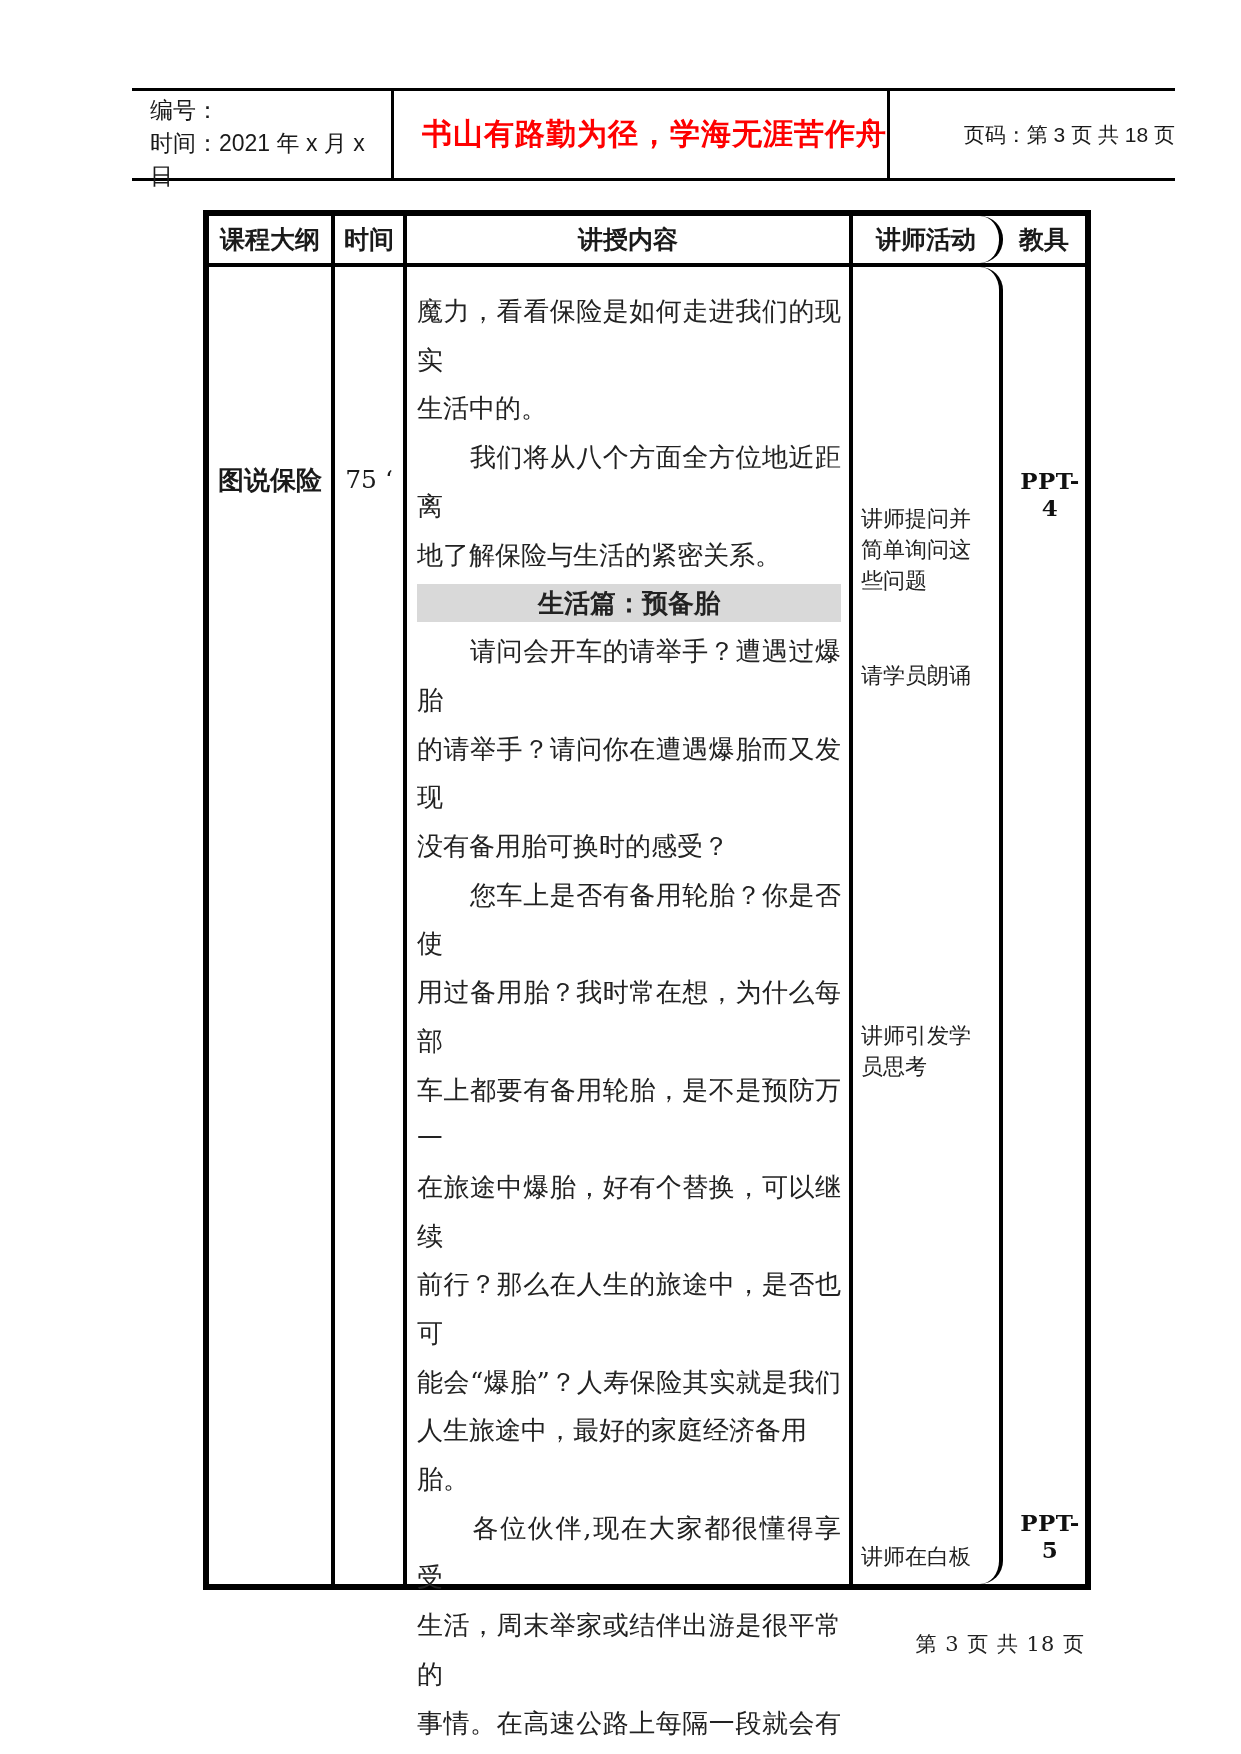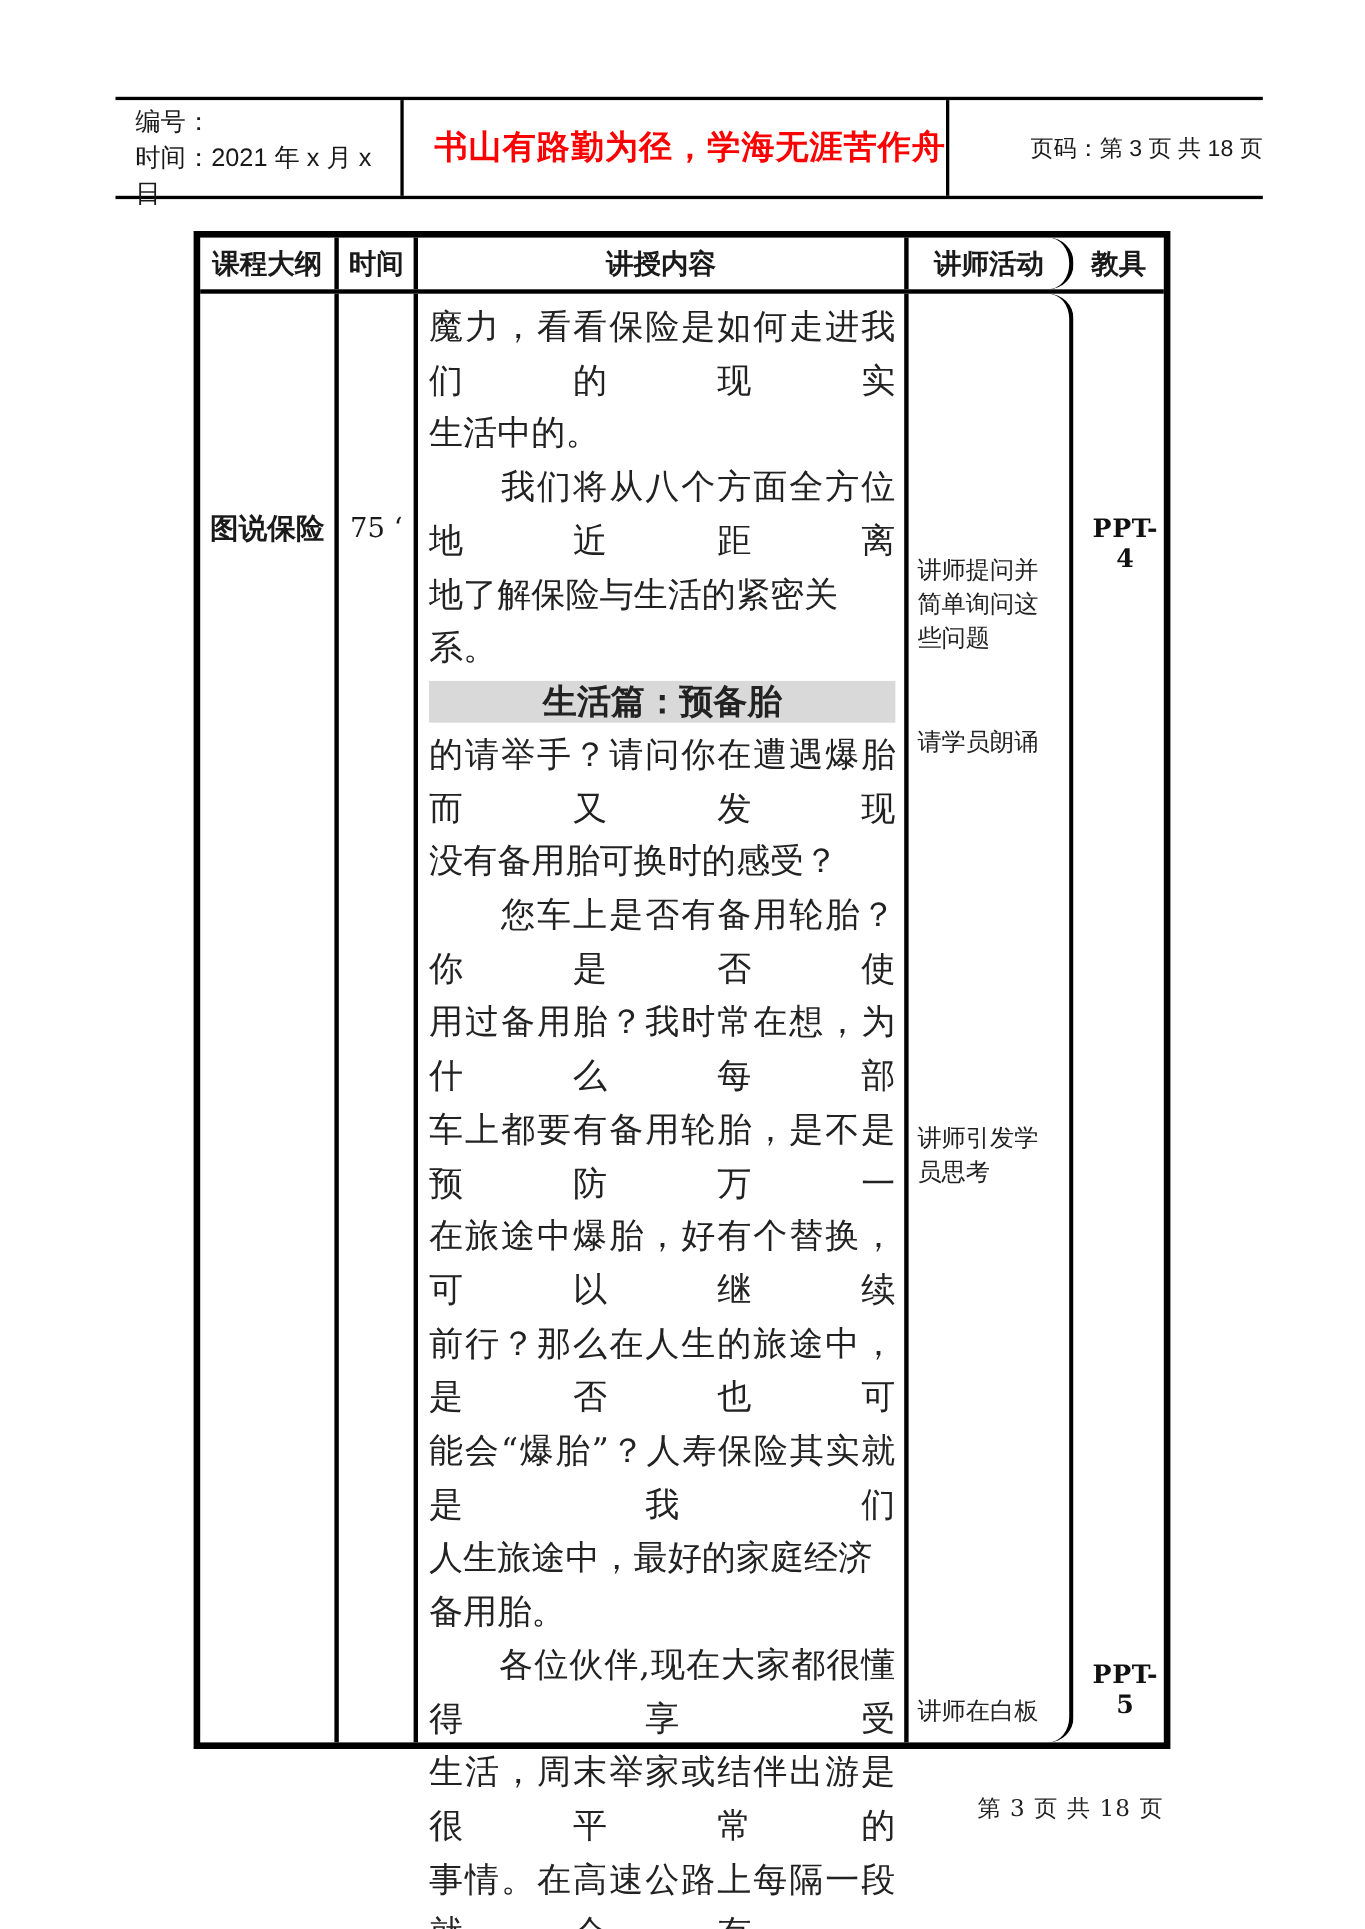--- a/index.html
+++ b/index.html
@@ -1,21 +1,21 @@
 <!DOCTYPE html>
 <html><head>
 <meta charset="utf-8">
 <style>
   html,body{margin:0;padding:0;}
   body{
     width:1241px;height:1754px;background:#ffffff;position:relative;
     font-family:"Liberation Sans", sans-serif;color:#1a1a1a;
     -webkit-font-smoothing:antialiased;
   }
-  .page{position:absolute;inset:0;background:#fff;overflow:hidden;}
+  .page{position:absolute;inset:0;background:#fff;overflow:hidden;margin-left:27px;}
 
   
   .header-box{
     position:absolute;left:105px;top:88px;width:1043px;height:93px;
     border-top:3px solid #000;border-bottom:3px solid #000;
     box-sizing:border-box;display:flex;
   }
   .hcell{box-sizing:border-box;height:100%;}
   .hcell1{width:262px;border-right:3px solid #000;padding:3px 0 0 18px;font-size:23px;line-height:33px;}
   .hcell2{width:496px;border-right:3px solid #000;display:flex;align-items:center;justify-content:flex-end;}
@@ -37,23 +37,23 @@
   .w5{width:82px;border-right:none;}
   .th{display:flex;align-items:center;justify-content:center;font-weight:bold;font-size:25px;}
 
   
   .outline-item{position:absolute;top:196px;left:0;right:0;text-align:center;font-weight:bold;font-size:26px;}
   .time-item{position:absolute;top:198px;left:0;right:0;text-align:center;
     font-family:"DejaVu Serif","Liberation Serif",serif;font-size:25px;}
 
   
   .content-cell{
-    padding:6px 8px 0 10px;
+    padding:20px 8px 0 10px;
     font-family:"DejaVu Serif","Liberation Serif",serif;
-    font-size:31px;line-height:48.7px;color:#222;
+    font-size:26px;line-height:48.7px;color:#222;
   }
   .tline{min-height:48.7px;}
   .tline.fill{text-align:justify;text-align-last:justify;}
   .cheading{
     background:#d9d9d9;text-align:center;font-weight:bold;
     line-height:38px;margin:5px 0;
   }
 
   
   .activity-item{
@@ -108,20 +108,21 @@
       </div>
       <div class="cell w2">
         <div class="time-item">75 ‘</div>
       </div>
       <div class="cell w3 content-cell">
           <div class="tline fill">魔力，看看保险是如何走进我们的现实</div>
           <div class="tline">生活中的。</div>
           <div class="tline fill">　　我们将从八个方面全方位地近距离</div>
           <div class="tline">地了解保险与生活的紧密关系。</div>
           <div class="cheading" style="background: rgb(217, 217, 217);">生活篇：预备胎</div>
+          <div class="tline fill">　　请问会开车的请举手？遭遇过爆胎</div>
           <div class="tline fill">的请举手？请问你在遭遇爆胎而又发现</div>
           <div class="tline">没有备用胎可换时的感受？</div>
           <div class="tline fill">　　您车上是否有备用轮胎？你是否使</div>
           <div class="tline fill">用过备用胎？我时常在想，为什么每部</div>
           <div class="tline fill">车上都要有备用轮胎，是不是预防万一</div>
           <div class="tline fill">在旅途中爆胎，好有个替换，可以继续</div>
           <div class="tline fill">前行？那么在人生的旅途中，是否也可</div>
           <div class="tline fill">能会“爆胎”？人寿保险其实就是我们</div>
           <div class="tline">人生旅途中，最好的家庭经济备用胎。</div>
           <div class="tline fill">　　各位伙伴,现在大家都很懂得享受</div>

